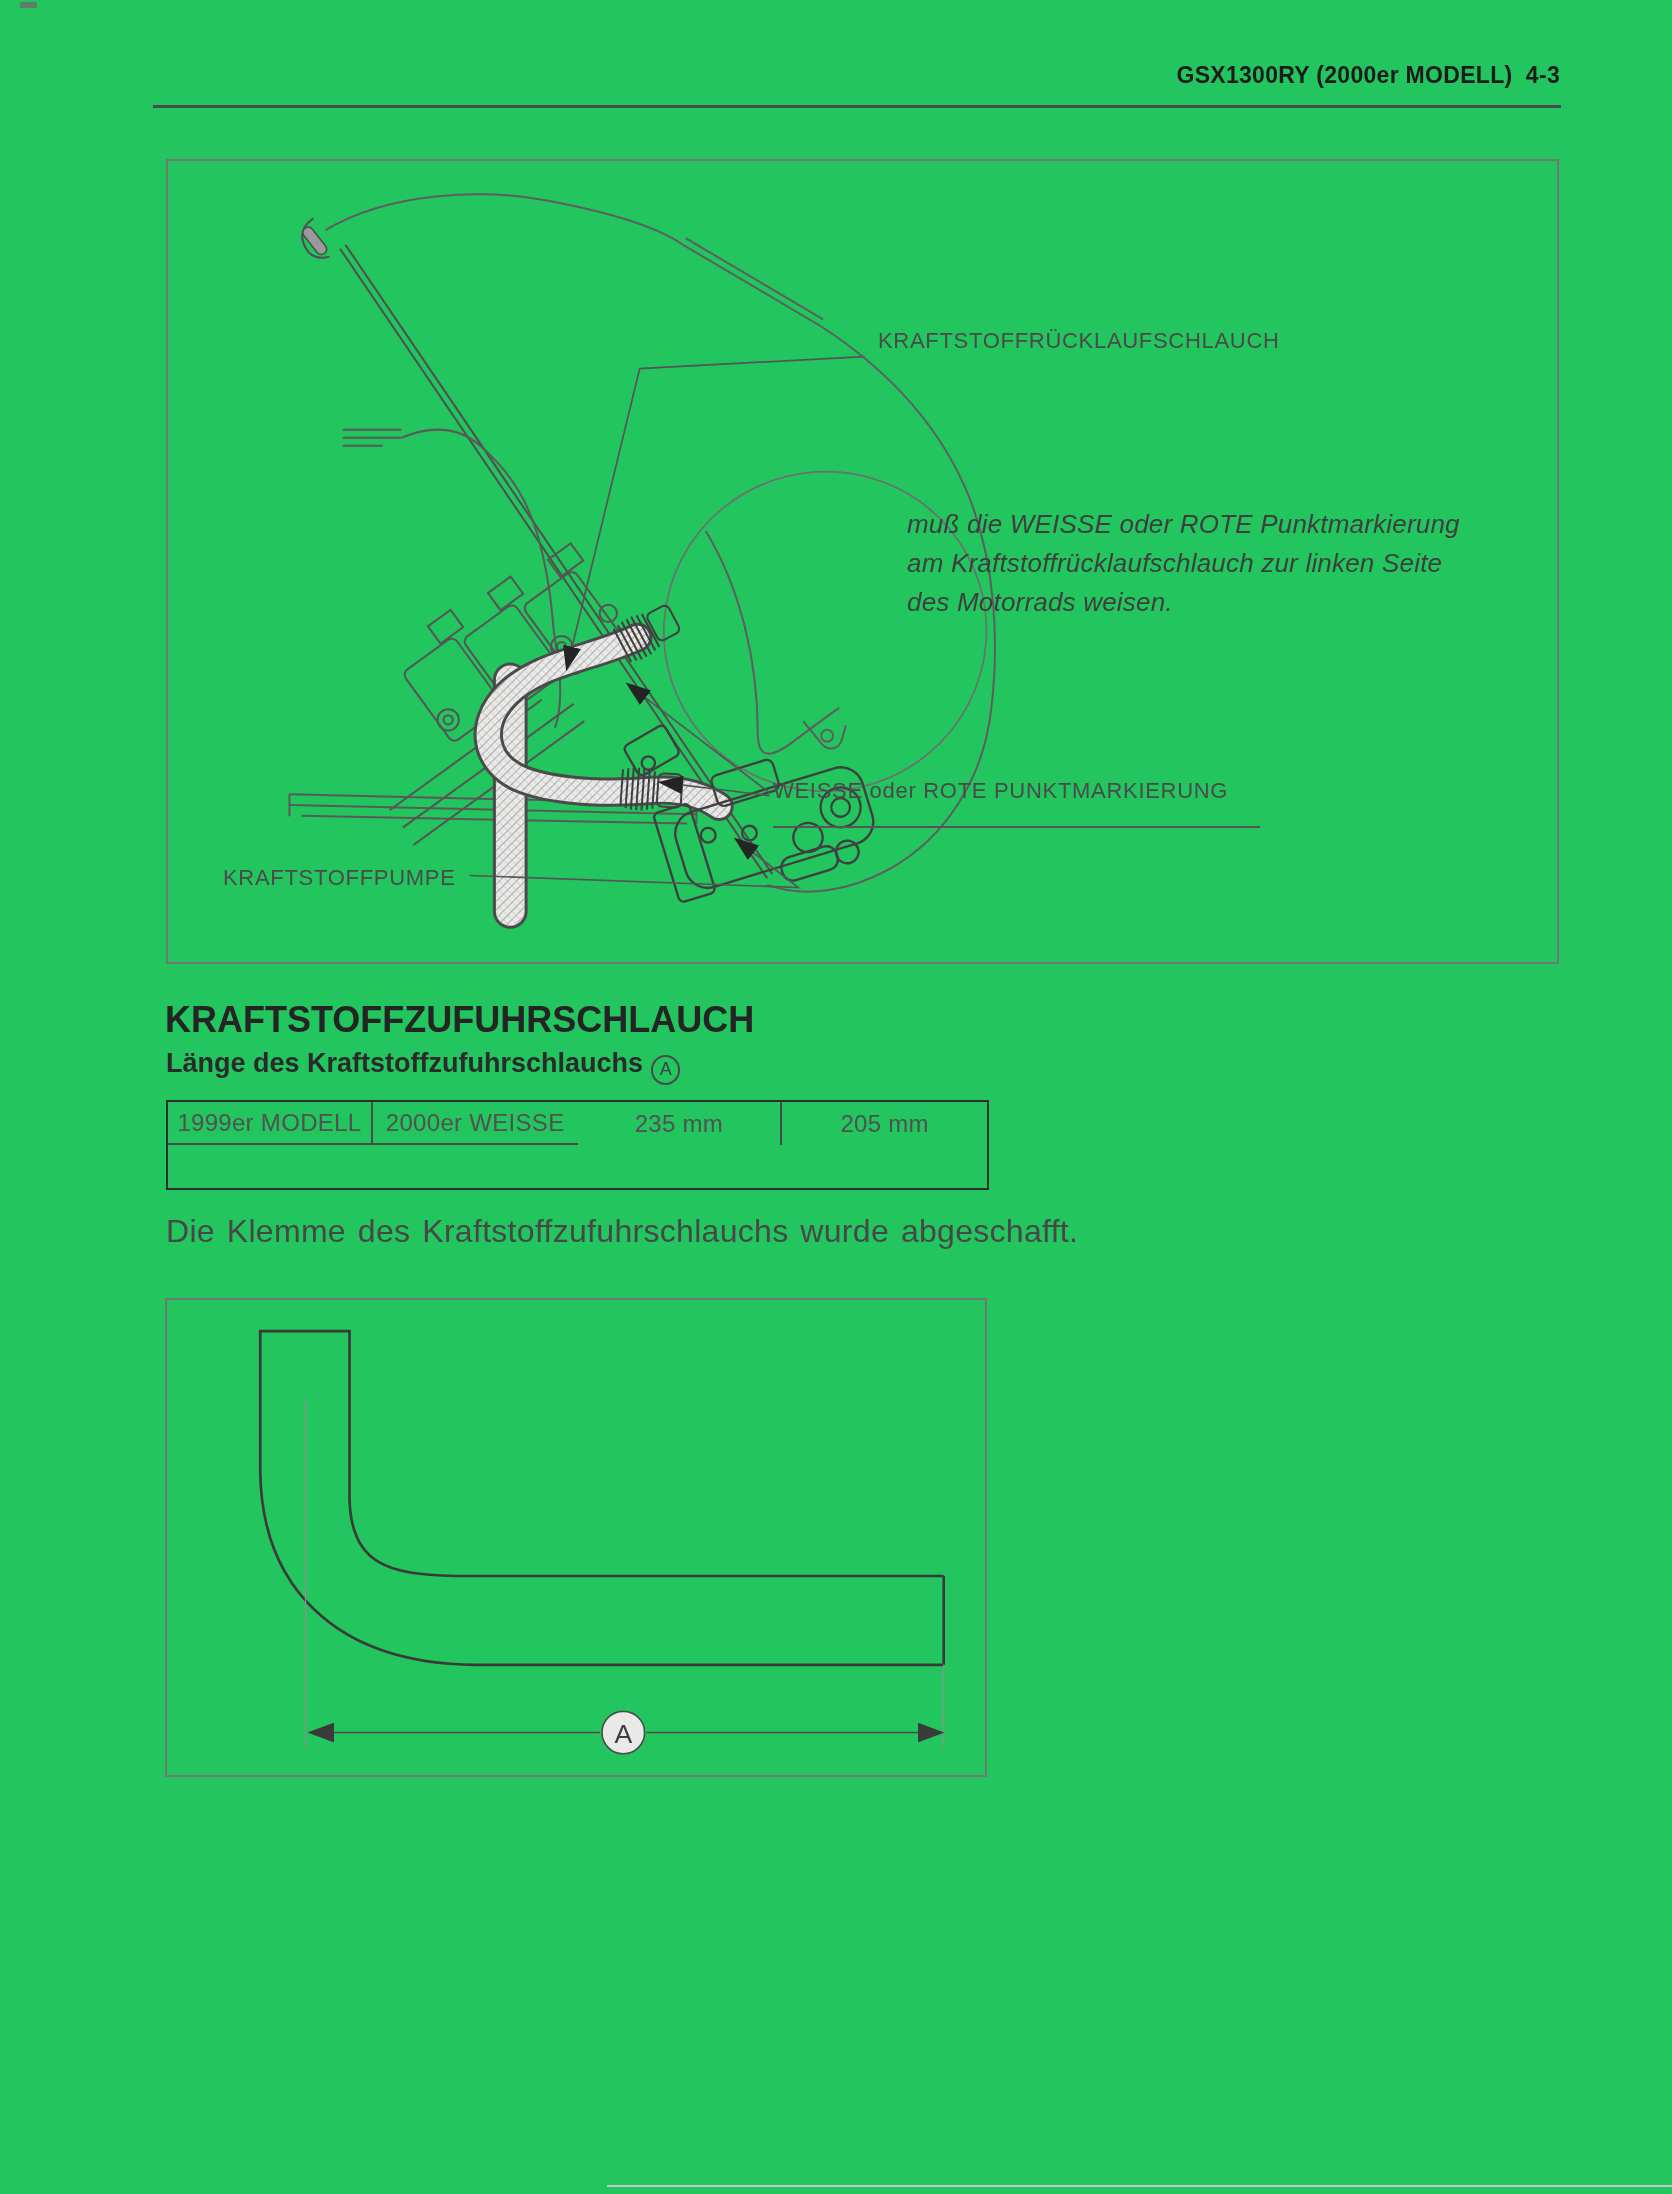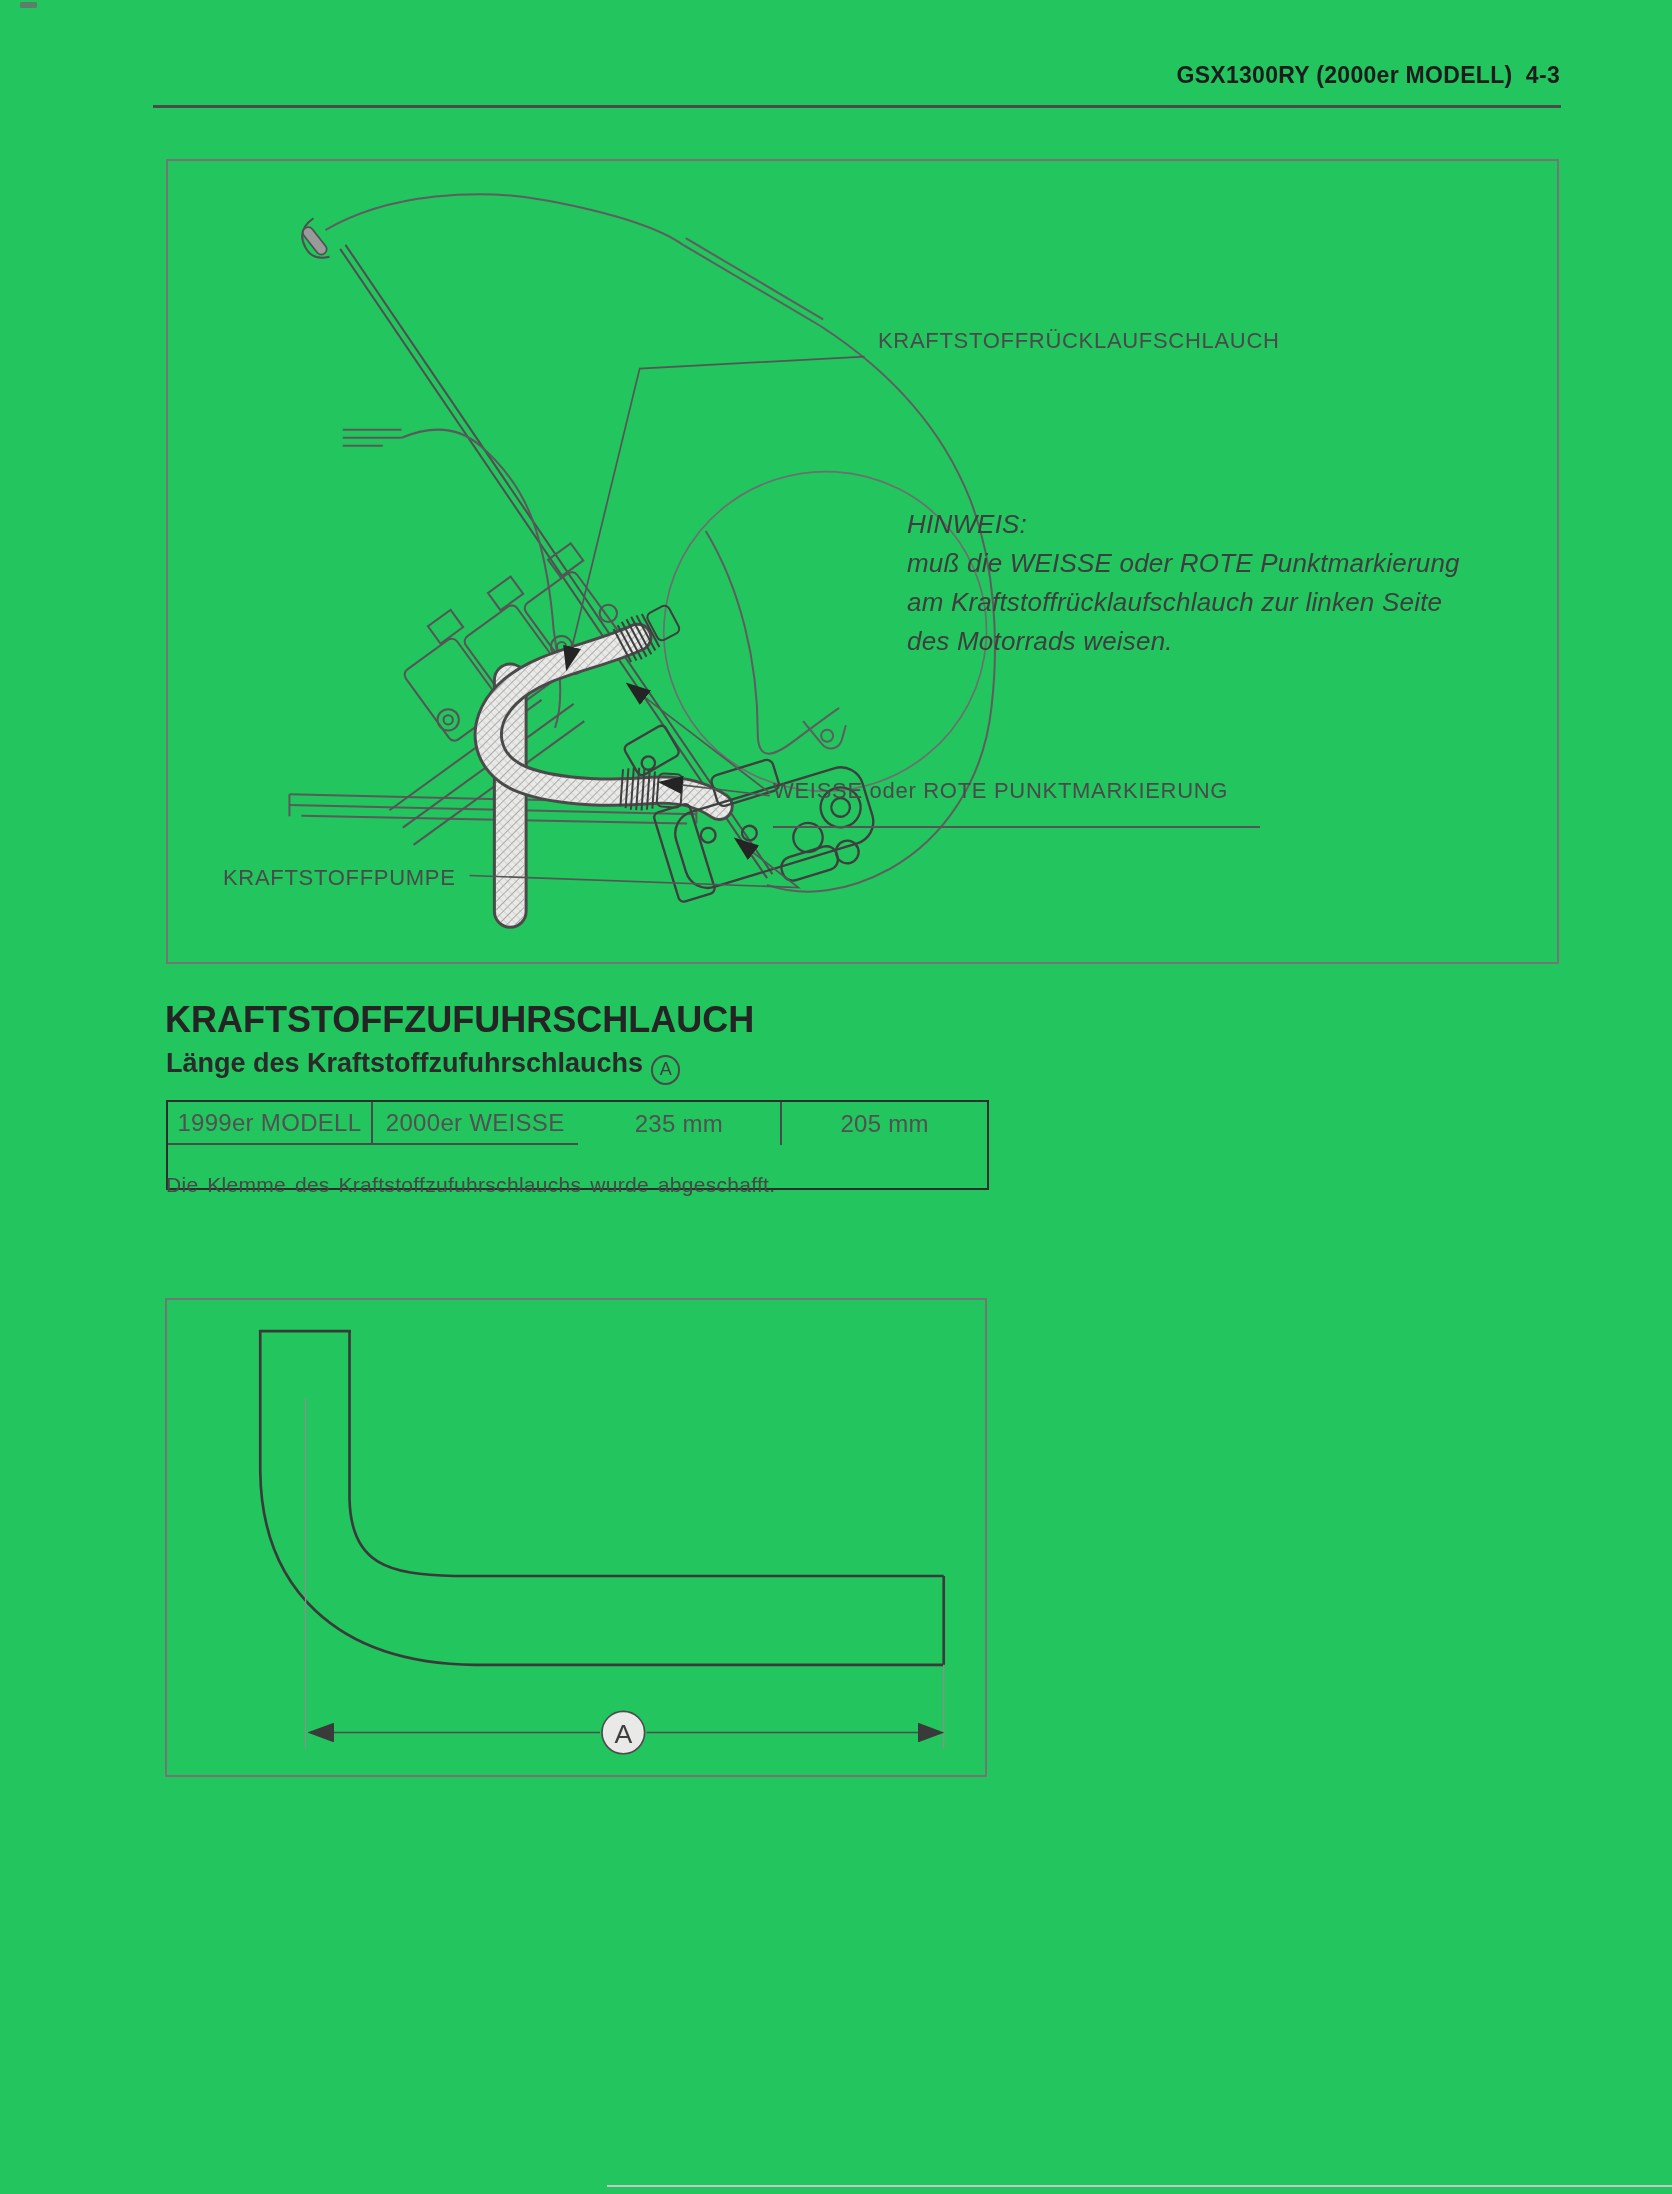--- a/index.html
+++ b/index.html
@@ -44,21 +44,21 @@
     display:grid;grid-template-columns:1fr 1fr 1fr 1fr;grid-template-rows:1fr 1fr;
     border:2.7px solid #2e2e2e;box-sizing:border-box;
   }
   .spec-table .cell{
     display:flex;align-items:center;justify-content:center;
     font-size:24px;color:#515151;letter-spacing:0.3px;
   }
   .spec-table .c0{border-right:2px solid #4a4a4a;}
   .spec-table .r0{border-bottom:2px solid #4a4a4a;}
   .body-paragraph{
-    position:absolute;left:166px;top:1173px;font-size:21px;color:#474747;
+    position:absolute;left:166px;top:1213px;font-size:32px;color:#474747;
     white-space:nowrap;letter-spacing:0.3px;word-spacing:2.7px;text-align:right;
   }
   .scan-speck{position:absolute;left:20px;top:2px;width:17.4px;height:6px;background:#6d6d6d;border-radius:1.3px;opacity:.8;}
   .scan-bottom-line{position:absolute;left:607px;top:2185px;width:1065px;height:2px;background:#c6c6c6;}
 </style>
 </head>
 <body>
 
 <div class="page">
 
@@ -186,21 +186,20 @@
         <polyline points="1044,294 707,312 598,762" marker-end="url(#arr)"></polyline>
         <line x1="902" y1="950" x2="690" y2="787" marker-end="url(#arr)"></line>
         <line x1="902" y1="954" x2="739" y2="934" marker-end="url(#arr)"></line>
         <polyline points="452,1074 945,1092 852,1020" marker-end="url(#arr)"></polyline>
       </g>
     </svg>
 
     <div class="fig-label" style="left:710px;top:167px;">KRAFTSTOFFRÜCKLAUFSCHLAUCH</div>
 
     <div class="note-block">
-      <div>HINWEIS:</div>
       <div>muß die WEISSE oder ROTE Punktmarkierung</div>
       <div>am Kraftstoffrücklaufschlauch zur linken Seite</div>
       <div>des Motorrads weisen.</div>
     </div>
 
     <div class="fig-label label-marking" style="left:605px;top:617px;">WEISSE oder ROTE PUNKTMARKIERUNG</div>
 
     <div class="fig-label" style="left:55px;top:704px;">KRAFTSTOFFPUMPE</div>
   </div>
 

